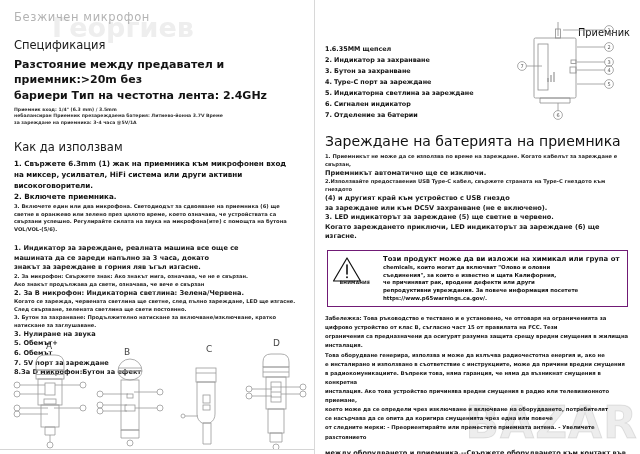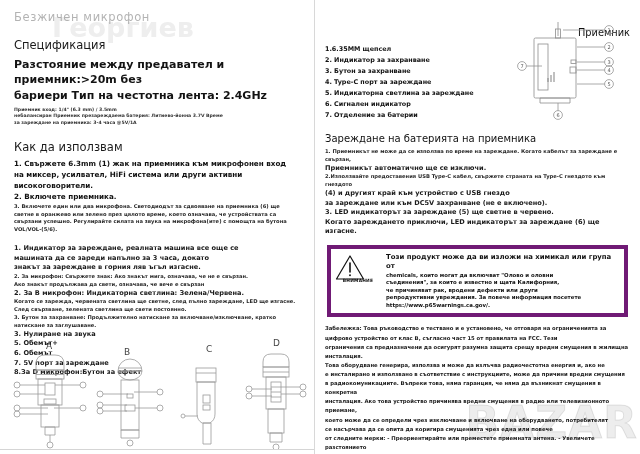--- a/index.html
+++ b/index.html
@@ -130,28 +130,28 @@
     margin: 6px 0 0 0;
     padding: 0;
   }
   .r-list li {
     font-size: 6.4px;
     line-height: 1.72;
     color: #111;
     font-weight: bold;
   }
   .r-sub {
-    font-size: 10px;
+    font-size: 14px;
     font-weight: 400;
     margin: 12px 0 4px 0;
     color: #111;
   }
 
   .warn-box {
-    border: 4px solid #701a75;
+    border: 1px solid #701a75;
     margin: 8px 2px 7px 2px;
     padding: 4px 5px 4px 4px;
     display: flex;
     align-items: flex-start;
     gap: 5px;
   }
   .warn-icon-wrap {
     width: 46px;
     flex: 0 0 46px;
     text-align: center;

